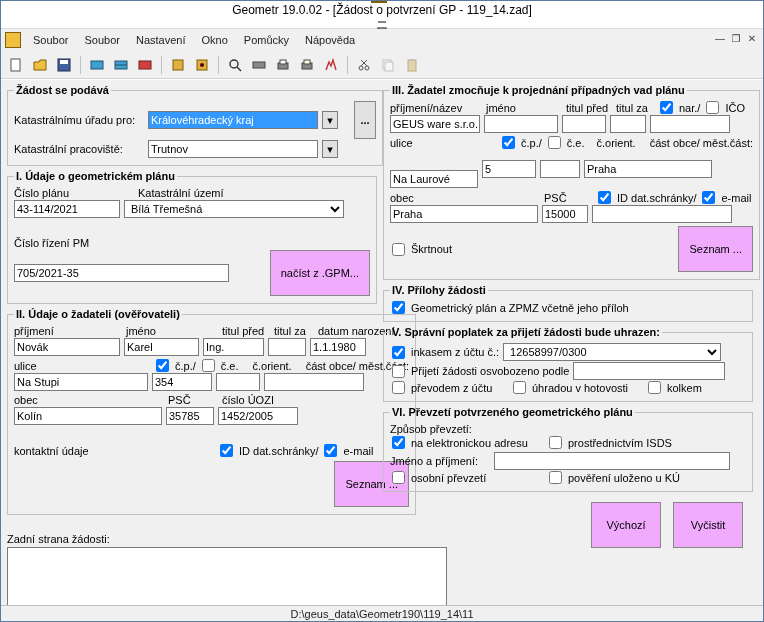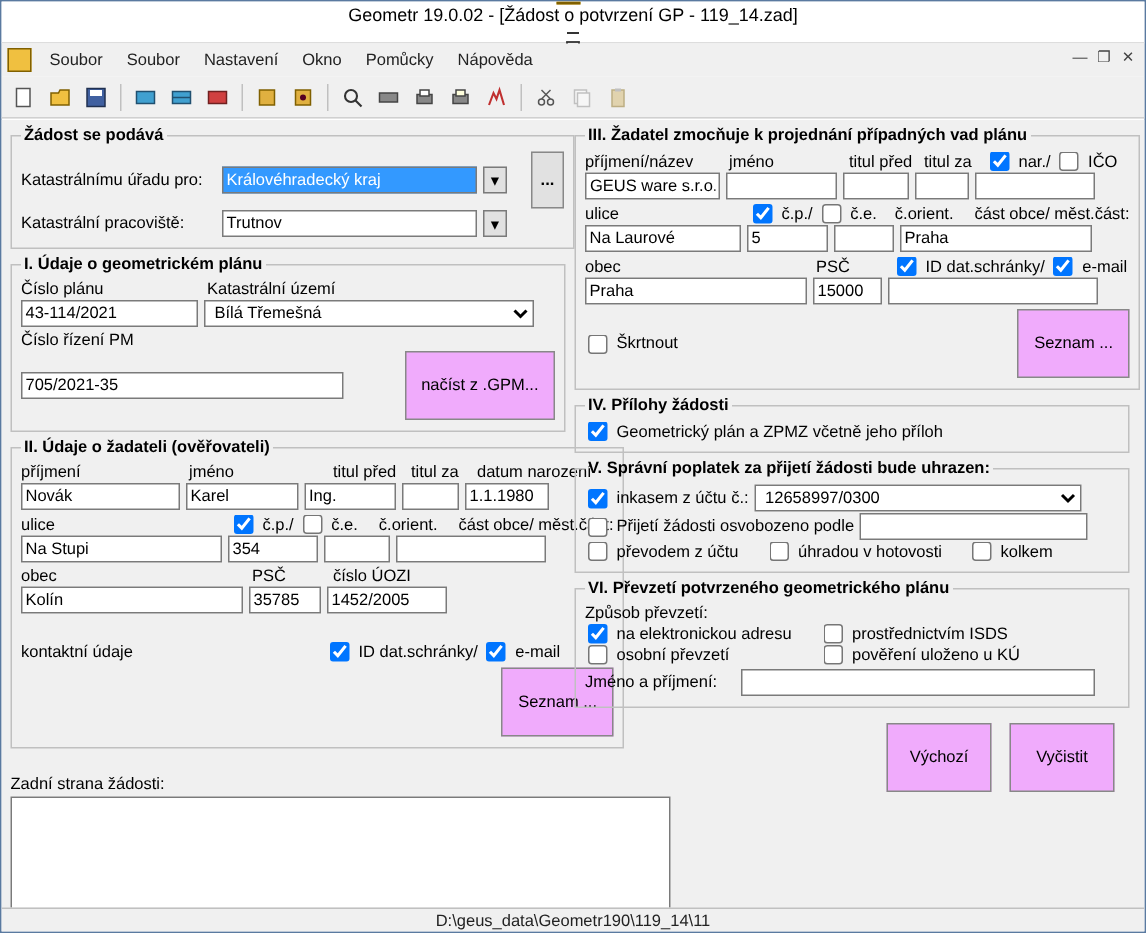--- a/index.html
+++ b/index.html
@@ -187,24 +187,24 @@
     </div>
   </fieldset>
 
   <fieldset>
     <legend>I. Údaje o geometrickém plánu</legend>
     <div class="row">
       <div style="width:120px"><label>Číslo plánu</label></div>
       <div><label>Katastrální území</label></div>
     </div>
     <div class="row">
-      <input type="text" style="width: 118px;" value="43-114/2021">
+      <input type="text" style="width: 106px;" value="43-114/2021">
       <select style="width:220px"><option>Bílá Třemešná</option></select>
     </div>
-    <div class="row" style="margin-top:3px">
+    <div class="row" style="margin-top:19px">
       <div style="width:120px"><label>Číslo řízení PM</label></div>
     </div>
     <div class="row">
       <input type="text" style="width: 215px;" value="705/2021-35">
       <div style="flex:1"></div>
       <button>načíst z .GPM...</button>
     </div>
   </fieldset>
 
   <fieldset>
@@ -293,21 +293,21 @@
       <input type="checkbox" checked="" style="">
       <label>č.p./</label>
       <input type="checkbox" style="">
       <label>č.e.</label>
       <div style="width:4px"></div>
       <label>č.orient.</label>
       <div style="width:6px"></div>
       <label>část obce/ měst.část:</label>
     </div>
     <div class="row">
-      <input type="text" style="width: 104px;" value="Na Laurové">
+      <input type="text" style="width: 88px; margin-top: 20px;" value="Na Laurové">
       <input type="text" style="width: 54px;" value="5">
       <input type="text" style="width: 40px;" value="">
       <input type="text" style="width: 128px;" value="Praha">
     </div>
     <div class="row" style="margin-top:3px">
       <div style="width:150px"><label>obec</label></div>
       <div style="width:48px"><label>PSČ</label></div>
       <input type="checkbox" checked="" style="">
       <label>ID dat.schránky/</label>
       <input type="checkbox" checked="" style="">
@@ -360,29 +360,29 @@
     <legend>VI. Převzetí potvrzeného geometrického plánu</legend>
     <div class="row">
           <label>Způsob převzetí:</label>
         </div>
     <div class="row">
       <input type="checkbox" checked="" style="">
       <label style="width:132px">na elektronickou adresu</label>
       <input type="checkbox" style="">
       <label>prostřednictvím ISDS</label>
     </div>
-    <div class="row">
-      <input type="checkbox" style="">
-      <label style="width:132px">osobní převzetí</label>
-      <input type="checkbox" style="">
-      <label>pověření uloženo u KÚ</label>
-    </div>
     <div class="row" style="margin-top:3px">
       <label style="width:100px">Jméno a příjmení:</label>
       <input type="text" style="width: 236px;" value="">
+    </div>
+    <div class="row">
+      <input type="checkbox" style="">
+      <label style="width:132px">osobní převzetí</label>
+      <input type="checkbox" style="">
+      <label>pověření uloženo u KÚ</label>
     </div>
   </fieldset>
 
   <div class="bottom-btns">
     <button style="width:70px">Výchozí</button>
     <button style="width:70px">Vyčistit</button>
   </div>
 </div>
 </div>
 

